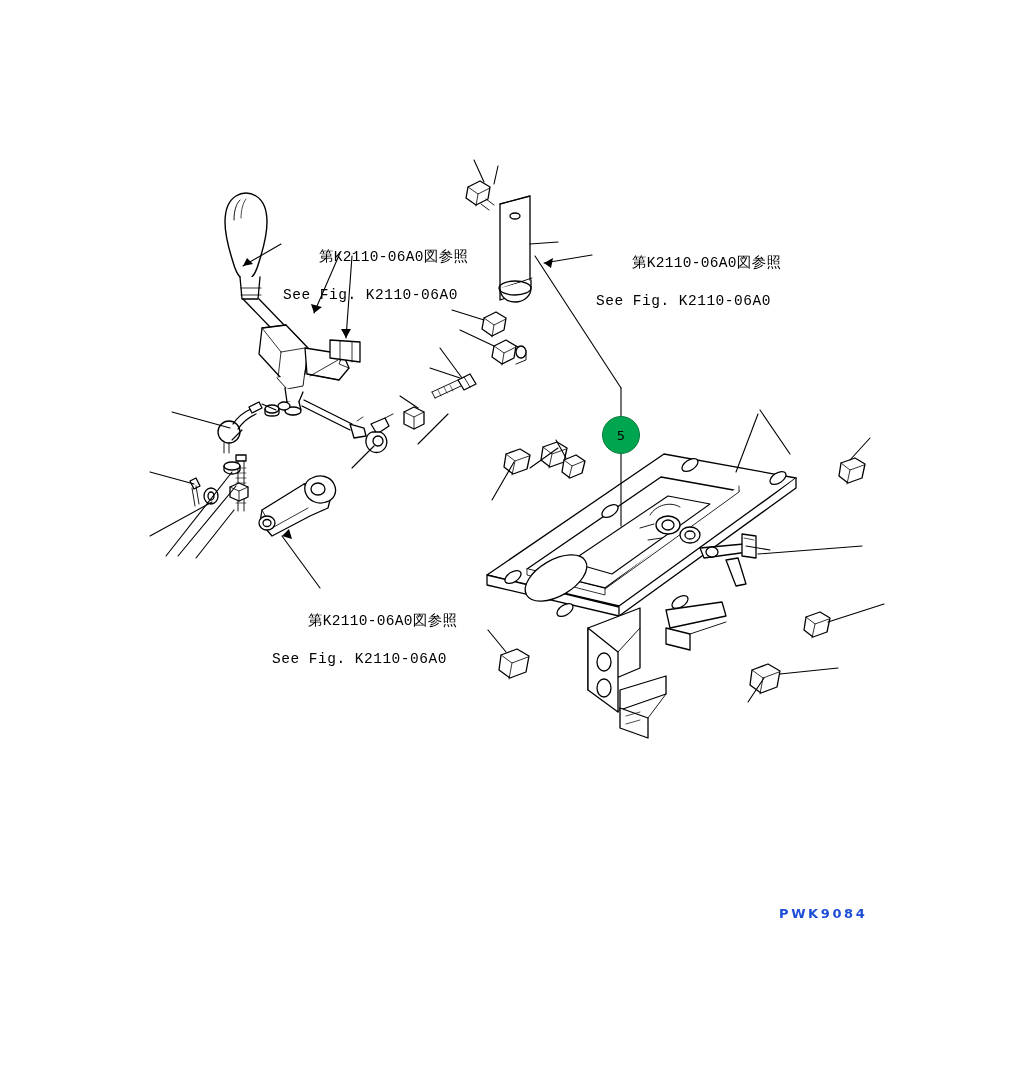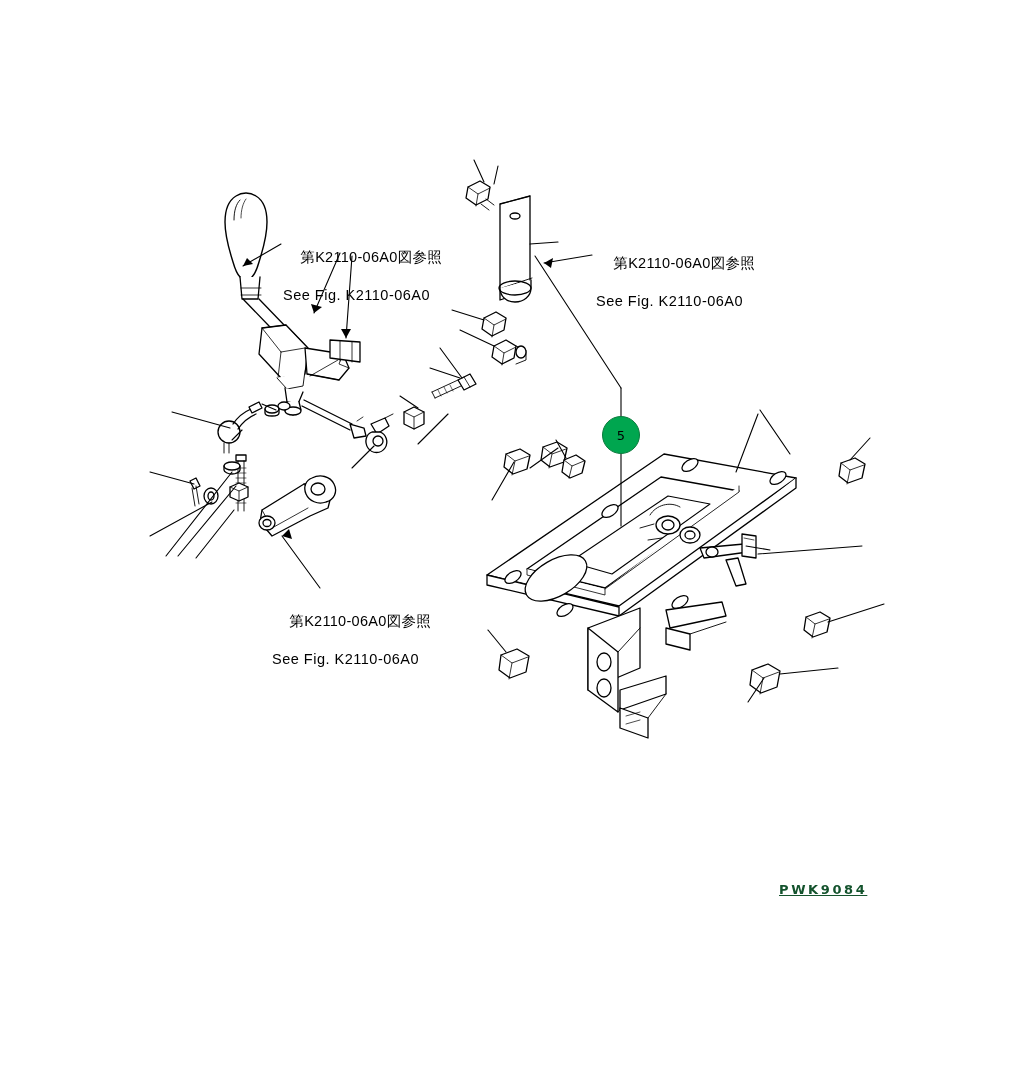--- a/index.html
+++ b/index.html
@@ -19,42 +19,41 @@
   }
   #diagram-svg {
     position: absolute;
     left: 0;
     top: 0;
     width: 1014px;
     height: 1071px;
   }
   .anno {
     position: absolute;
-    font-family: Liberation Sans, sans-serif;
+    font-family: Liberation Mono, monospace;
     font-size: 14.5px;
     line-height: 19px;
     color: #000000;
     white-space: pre;
     letter-spacing: 0.3px;
   }
   .anno .ln2 {
     display: block;
     letter-spacing: 0.5px;
   }
   #drawing-code {
     position: absolute;
     left: 779px;
-    top: 882px;
+    top: 906px;
     font-family: "DejaVu Sans", sans-serif;
     font-size: 13px;
     letter-spacing: 2.6px;
     font-weight: bold;
-    color: #14532d;
+    color: #1d4ed8;
     white-space: pre;
-    text-decoration: underline;
   }
   #callout-5 {
     position: absolute;
     left: 602px;
     top: 416px;
     width: 38px;
     height: 38px;
   }
   #callout-5 .disc {
     position: absolute;

